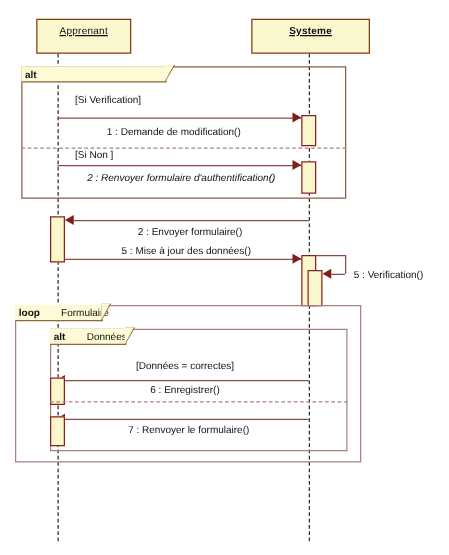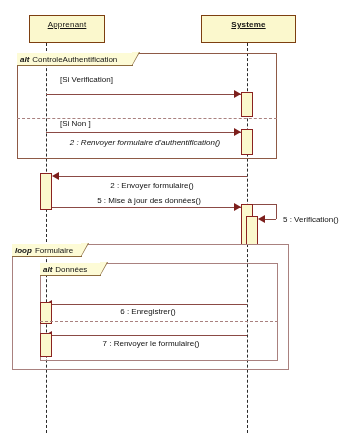--- a/index.html
+++ b/index.html
@@ -54,21 +54,21 @@
     border:1px solid #8b6a3c;
     border-top:none;border-left:none;
     box-sizing:border-box;
     height:13px;
     display:flex;align-items:center;
     padding:0 3px 0 3px;
     font-size:8px;
     white-space:nowrap;
     overflow:visible;
   }
-  .frag-label .kw{font-weight:bold;margin-right:3px;font-style:italic;}
+  .frag-label .kw{font-weight:bold;margin-right:17px;}
   
   .frag-label:after{
     content:"";
     position:absolute;right:-7px;top:-1px;
     width:0;height:0;
     border-left:7px solid #fdfbd6;
     border-bottom:13px solid transparent;
   }
   .frag-label:before{
     content:"";
@@ -125,28 +125,28 @@
   <div class="lifeline-head" style="left:201px;top:11px;width:95px;height:28px;font-weight:bold;">
     <span>Systeme</span>
   </div>
 
   <div class="lifeline" style="left:46px;top:39px;height:390px;"></div>
   <div class="lifeline" style="left:247px;top:39px;height:390px;"></div>
 
   <div class="fragment dark" style="left:17px;top:49px;width:260px;height:106px;"></div>
   <div class="frag-label" style="left:17px;top:49px;width:116px;">
     <span class="kw">alt</span>
-    <span>ControleAuthentification</span>
   </div>
 
   <div class="lbl" style="left:60px;top:71px;">[Si Verification]</div>
 
   <div class="msg-line" style="left:46px;top:90px;width:195px;"></div>
   <div class="arrowhead right" style="left:234px;top:86px;"></div>
   <div class="activation" style="left:241px;top:88px;width:12px;height:25px;"></div>
+  <div class="lbl center" style="left:139px;top:97px;">1 : Demande de modification()</div>
 
   <div class="frag-divider" style="left:17px;top:114px;width:260px;"></div>
 
   <div class="lbl" style="left:60px;top:115px;">[Si Non ]</div>
 
   <div class="msg-line" style="left:46px;top:128px;width:195px;"></div>
   <div class="arrowhead right" style="left:234px;top:124px;"></div>
   <div class="activation" style="left:241px;top:125px;width:12px;height:26px;"></div>
   <div class="lbl center" style="left:145px;top:134px;font-style:italic;">2 : Renvoyer formulaire d'authentification()</div>
 
@@ -175,20 +175,21 @@
     <span class="kw">loop</span>
     <span>Formulaire</span>
   </div>
 
   <div class="fragment" style="left:40px;top:259px;width:238px;height:98px;"></div>
   <div class="frag-label" style="left:40px;top:259px;width:61px;">
     <span class="kw">alt</span>
     <span>Données</span>
   </div>
 
+  <div class="lbl center" style="left:148px;top:284px;">[Données = correctes]</div>
 
   <div class="msg-line" style="left:52px;top:300px;width:195px;"></div>
   <div class="arrowhead left" style="left:45px;top:296px;"></div>
   <div class="activation" style="left:40px;top:298px;width:12px;height:22px;"></div>
   <div class="lbl center" style="left:148px;top:303px;">6 : Enregistrer()</div>
 
   <div class="frag-divider" style="left:40px;top:317px;width:238px;"></div>
 
 
   <div class="msg-line" style="left:52px;top:331px;width:195px;"></div>

